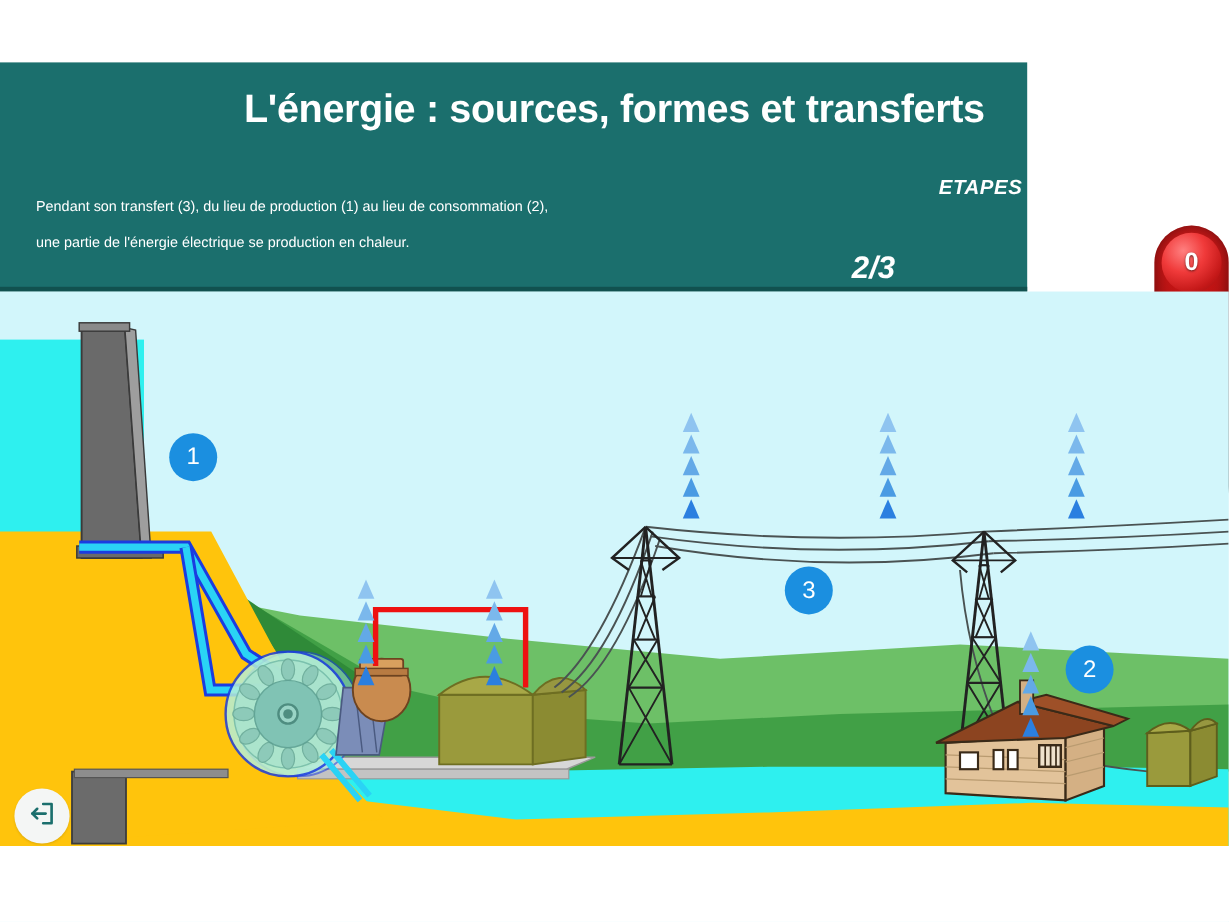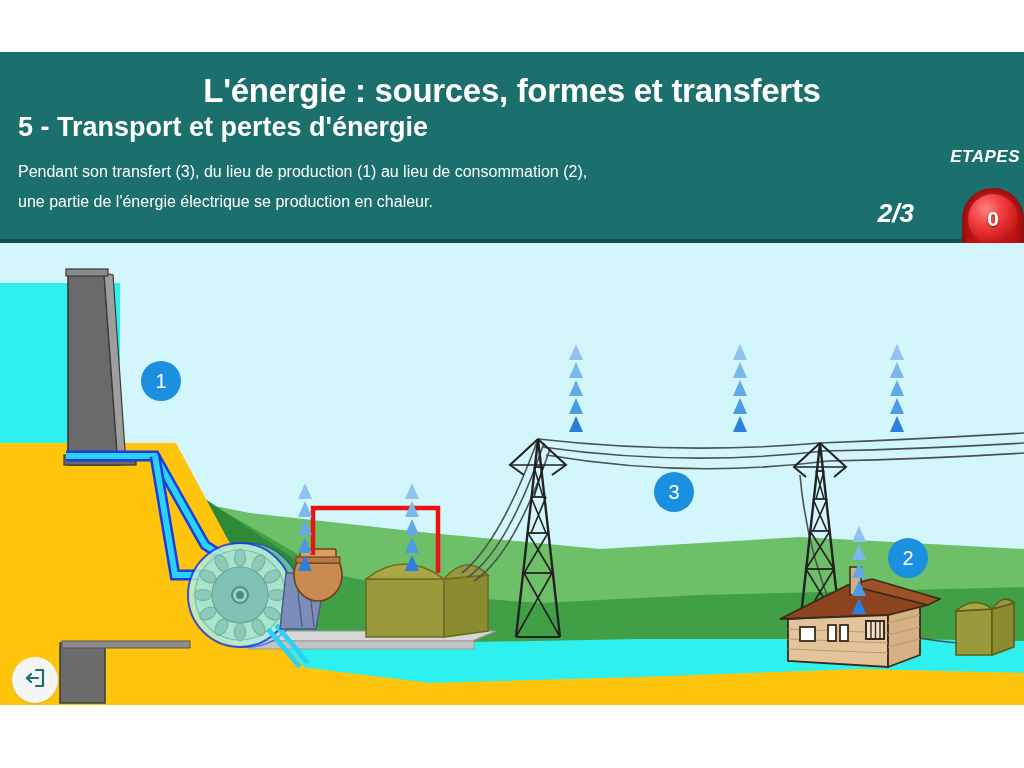--- a/index.html
+++ b/index.html
@@ -19,21 +19,21 @@
     width: 1024px;
     height: 768px;
     background: #ffffff;
   }
 
   
   #header {
     position: absolute;
     left: 0;
     top: 52px;
-    width: 1024px;
+    width: 856px;
     height: 191px;
     background: #1b6f6d;
     border-bottom: 4px solid #11514f;
     box-sizing: border-box;
     overflow: hidden;
     padding-left: 18px;
   }
   #main-title {
     position: absolute;
     left: 0;
@@ -50,43 +50,43 @@
     position: absolute;
     left: 18px;
     top: 60px;
     color: #ffffff;
     font-size: 27px;
     font-weight: bold;
     white-space: nowrap;
   }
   #desc {
     position: absolute;
-    left: 18px;
+    left: 30px;
     top: 105px;
     width: 880px;
     color: #ffffff;
-    font-size: 16px;
+    font-size: 12px;
     line-height: 30px;
   }
   #desc .line { display: block; white-space: nowrap; }
 
   #etapes-label {
     position: absolute;
     right: 4px;
     top: 95px;
     color: #ffffff;
     font-size: 17px;
     font-weight: bold;
     font-style: italic;
     letter-spacing: 0.5px;
   }
   #step-counter {
     position: absolute;
     right: 110px;
-    top: 146px;
+    top: 156px;
     color: #ffffff;
     font-size: 26px;
     font-weight: bold;
     font-style: italic;
   }
 
   
   #step-rail {
     position: absolute;
     left: 962px;
@@ -183,21 +183,20 @@
   #callout-3 { left: 654px; top: 472px; }
   #callout-2 { left: 888px; top: 538px; }
 </style>
 </head>
 <body>
 
 <div id="app">
 
   <div id="header">
     <div id="main-title">L'énergie : sources, formes et transferts</div>
-    <div id="sub-title">5 - Transport et pertes d'énergie</div>
     <div id="desc">
       <span class="line">Pendant son transfert (3), du lieu de production (1) au lieu de consommation (2),</span>
       <span class="line">une partie de l'énergie électrique se production en chaleur.</span>
     </div>
     <div id="etapes-label">ETAPES</div>
     <div id="step-counter">2/3</div>
   </div>
 
   <div id="step-rail">
     <div class="lamp tone-0">

